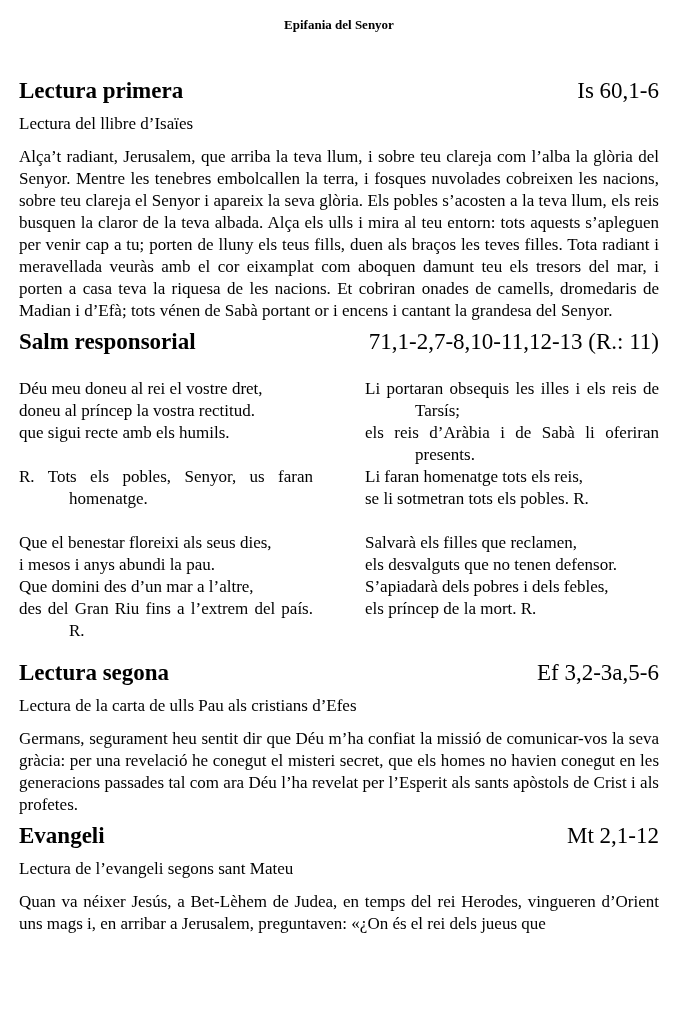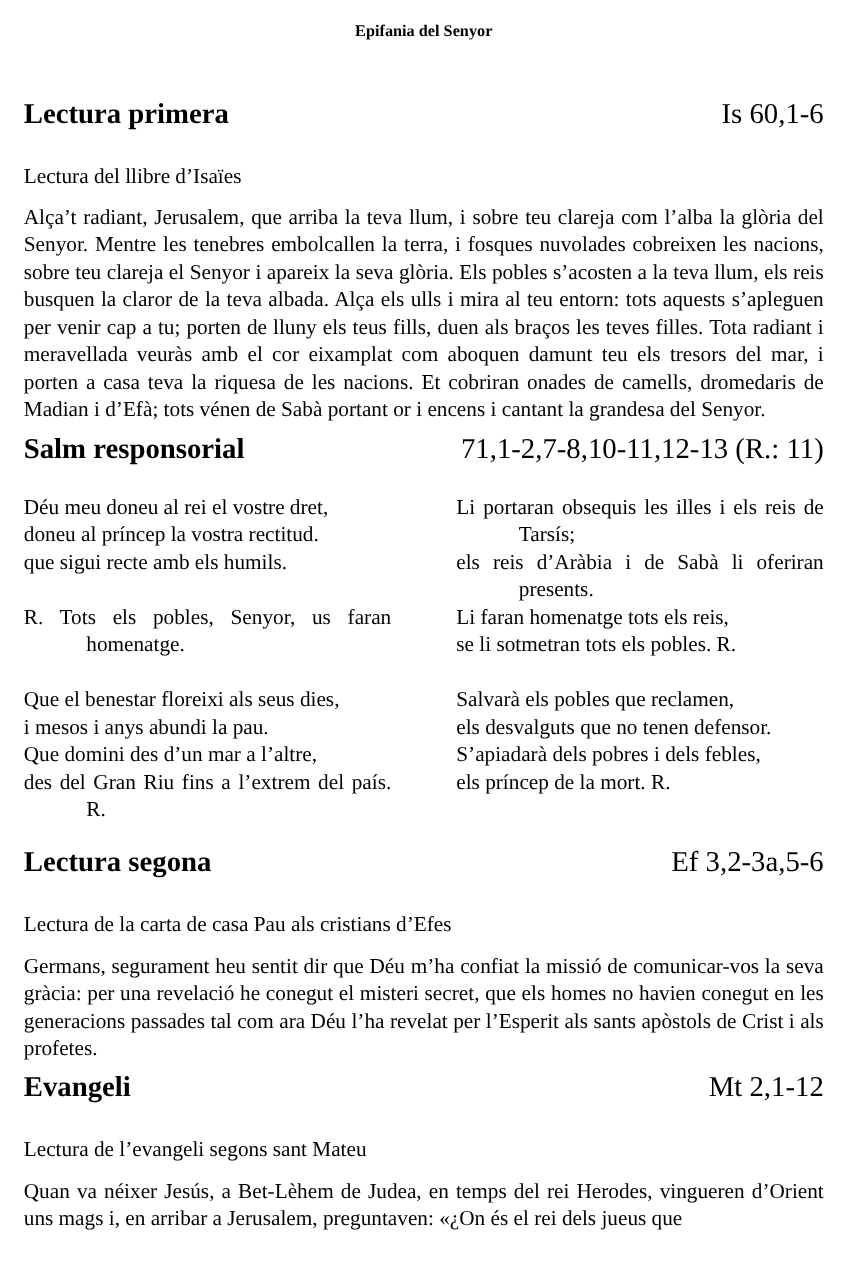--- a/index.html
+++ b/index.html
@@ -13,21 +13,21 @@
     .page { position: relative; padding: 0 26px 0 19px; }
     .doc-title {
       text-align: center; font-weight: bold; font-size: 13px;
       padding-top: 14px; height: 22px; margin-bottom: 44px;
     }
     .sec-head {
       display: flex; justify-content: space-between; align-items: center;
       font-size: 23px; height: 22px;
     }
     .sec-head .name { font-weight: bold; }
-    .subtitle { margin-top: 28px; }
+    .subtitle { margin-top: 11px; }
     .para { text-align: justify; margin-top: 11px; }
     .psalm {
       display: flex; justify-content: space-between; margin-top: 25px;
     }
     .psalm .col { width: 294px; }
     .stanza { margin-bottom: 22px; }
     .stanza:last-child { margin-bottom: 0; }
     .verse { display: block; padding-left: 50px; text-indent: -50px; text-align: justify; text-align-last: left; }
     .sec { margin-top: 9px; }
     .sec.first { margin-top: 0; }
@@ -70,35 +70,35 @@
           </div>
         </div>
       <div class="col" id="psalm-right">
           <div class="stanza">
             <span class="verse">Li portaran obsequis les illes i els reis de Tarsís;</span>
             <span class="verse">els reis d’Aràbia i de Sabà li oferiran presents.</span>
             <span class="verse">Li faran homenatge tots els reis,</span>
             <span class="verse">se li sotmetran tots els pobles. R.</span>
           </div>
           <div class="stanza">
-            <span class="verse">Salvarà els pobles que reclamen,</span>
+            <span class="verse">Salvarà els filles que reclamen,</span>
             <span class="verse">els desvalguts que no tenen defensor.</span>
             <span class="verse">S’apiadarà dels pobres i dels febles,</span>
             <span class="verse">els príncep de la mort. R.</span>
           </div>
         </div>
     </div>
   </section>
 
   <section class="sec" style="margin-top:20px">
     <div class="sec-head">
       <span class="name">Lectura segona</span>
       <span>Ef 3,2-3a,5-6</span>
     </div>
-    <div class="subtitle">Lectura de la carta de casa Pau als cristians d’Efes</div>
+    <div class="subtitle">Lectura de la carta de ulls Pau als cristians d’Efes</div>
     <p class="para" style="margin-bottom:0">Germans, segurament heu sentit dir que Déu m’ha confiat la missió de comunicar-vos la seva gràcia: per una revelació he conegut el misteri secret, que els homes no havien conegut en les generacions passades tal com ara Déu l’ha revelat per l’Esperit als sants apòstols de Crist i als profetes.</p>
   </section>
 
   <section class="sec">
     <div class="sec-head">
       <span class="name">Evangeli</span>
       <span>Mt 2,1-12</span>
     </div>
     <div class="subtitle">Lectura de l’evangeli segons sant Mateu</div>
     <p class="para" style="margin-bottom:0">Quan va néixer Jesús, a Bet-Lèhem de Judea, en temps del rei Herodes, vingueren d’Orient uns mags i, en arribar a Jerusalem, preguntaven: «¿On és el rei dels jueus que</p>

